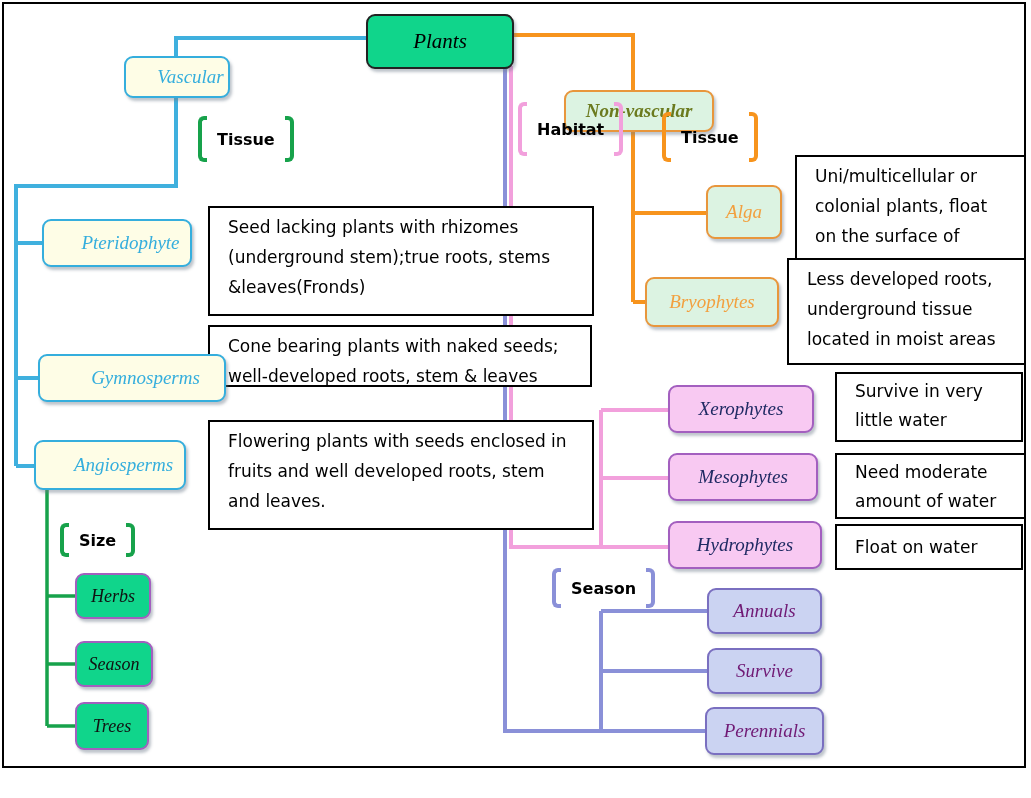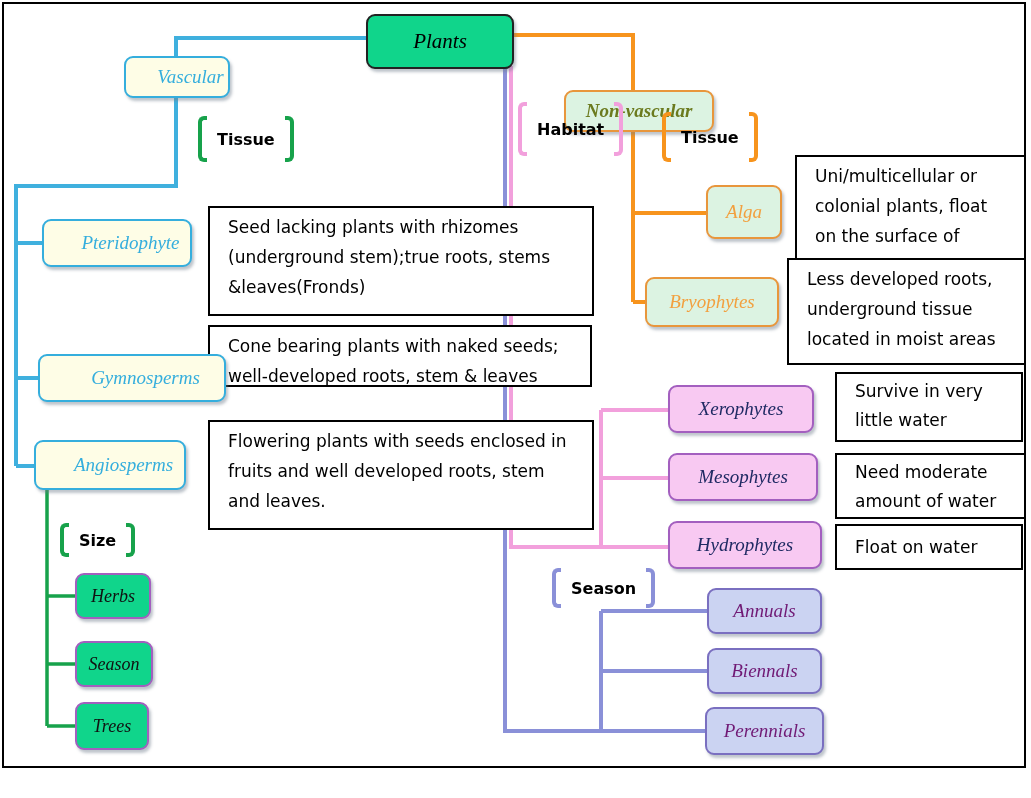--- a/index.html
+++ b/index.html
@@ -88,21 +88,21 @@
   <div class="node n-cyan" style="left:34px;top:440px;width:152px;height:50px">Angiosperms</div>
 
   <div class="node n-orange" style="left:706px;top:185px;width:76px;height:54px">Alga</div>
   <div class="node n-orange" style="left:645px;top:277px;width:134px;height:50px">Bryophytes</div>
 
   <div class="node n-pink" style="left:668px;top:385px;width:146px;height:48px">Xerophytes</div>
   <div class="node n-pink" style="left:668px;top:453px;width:150px;height:48px">Mesophytes</div>
   <div class="node n-pink" style="left:668px;top:521px;width:154px;height:48px">Hydrophytes</div>
 
   <div class="node n-lav" style="left:707px;top:588px;width:115px;height:46px">Annuals</div>
-  <div class="node n-lav" style="left:707px;top:648px;width:115px;height:46px">Biennals</div>
+  <div class="node n-lav" style="left:707px;top:648px;width:115px;height:46px">Survive</div>
   <div class="node n-lav" style="left:705px;top:707px;width:119px;height:48px">Perennials</div>
 
   <div class="node n-sgreen" style="left:75px;top:573px;width:76px;height:46px">Herbs</div>
   <div class="node n-sgreen" style="left:75px;top:641px;width:78px;height:46px">Season</div>
   <div class="node n-sgreen" style="left:75px;top:702px;width:74px;height:48px">Trees</div>
 
   <div class="blabel" style="left:198px;top:116px;height:46px;color:var(--size_line)">
     <span class="bk l"></span>
     <span class="bl-text">Tissue</span>
     <span class="bk r"></span>

